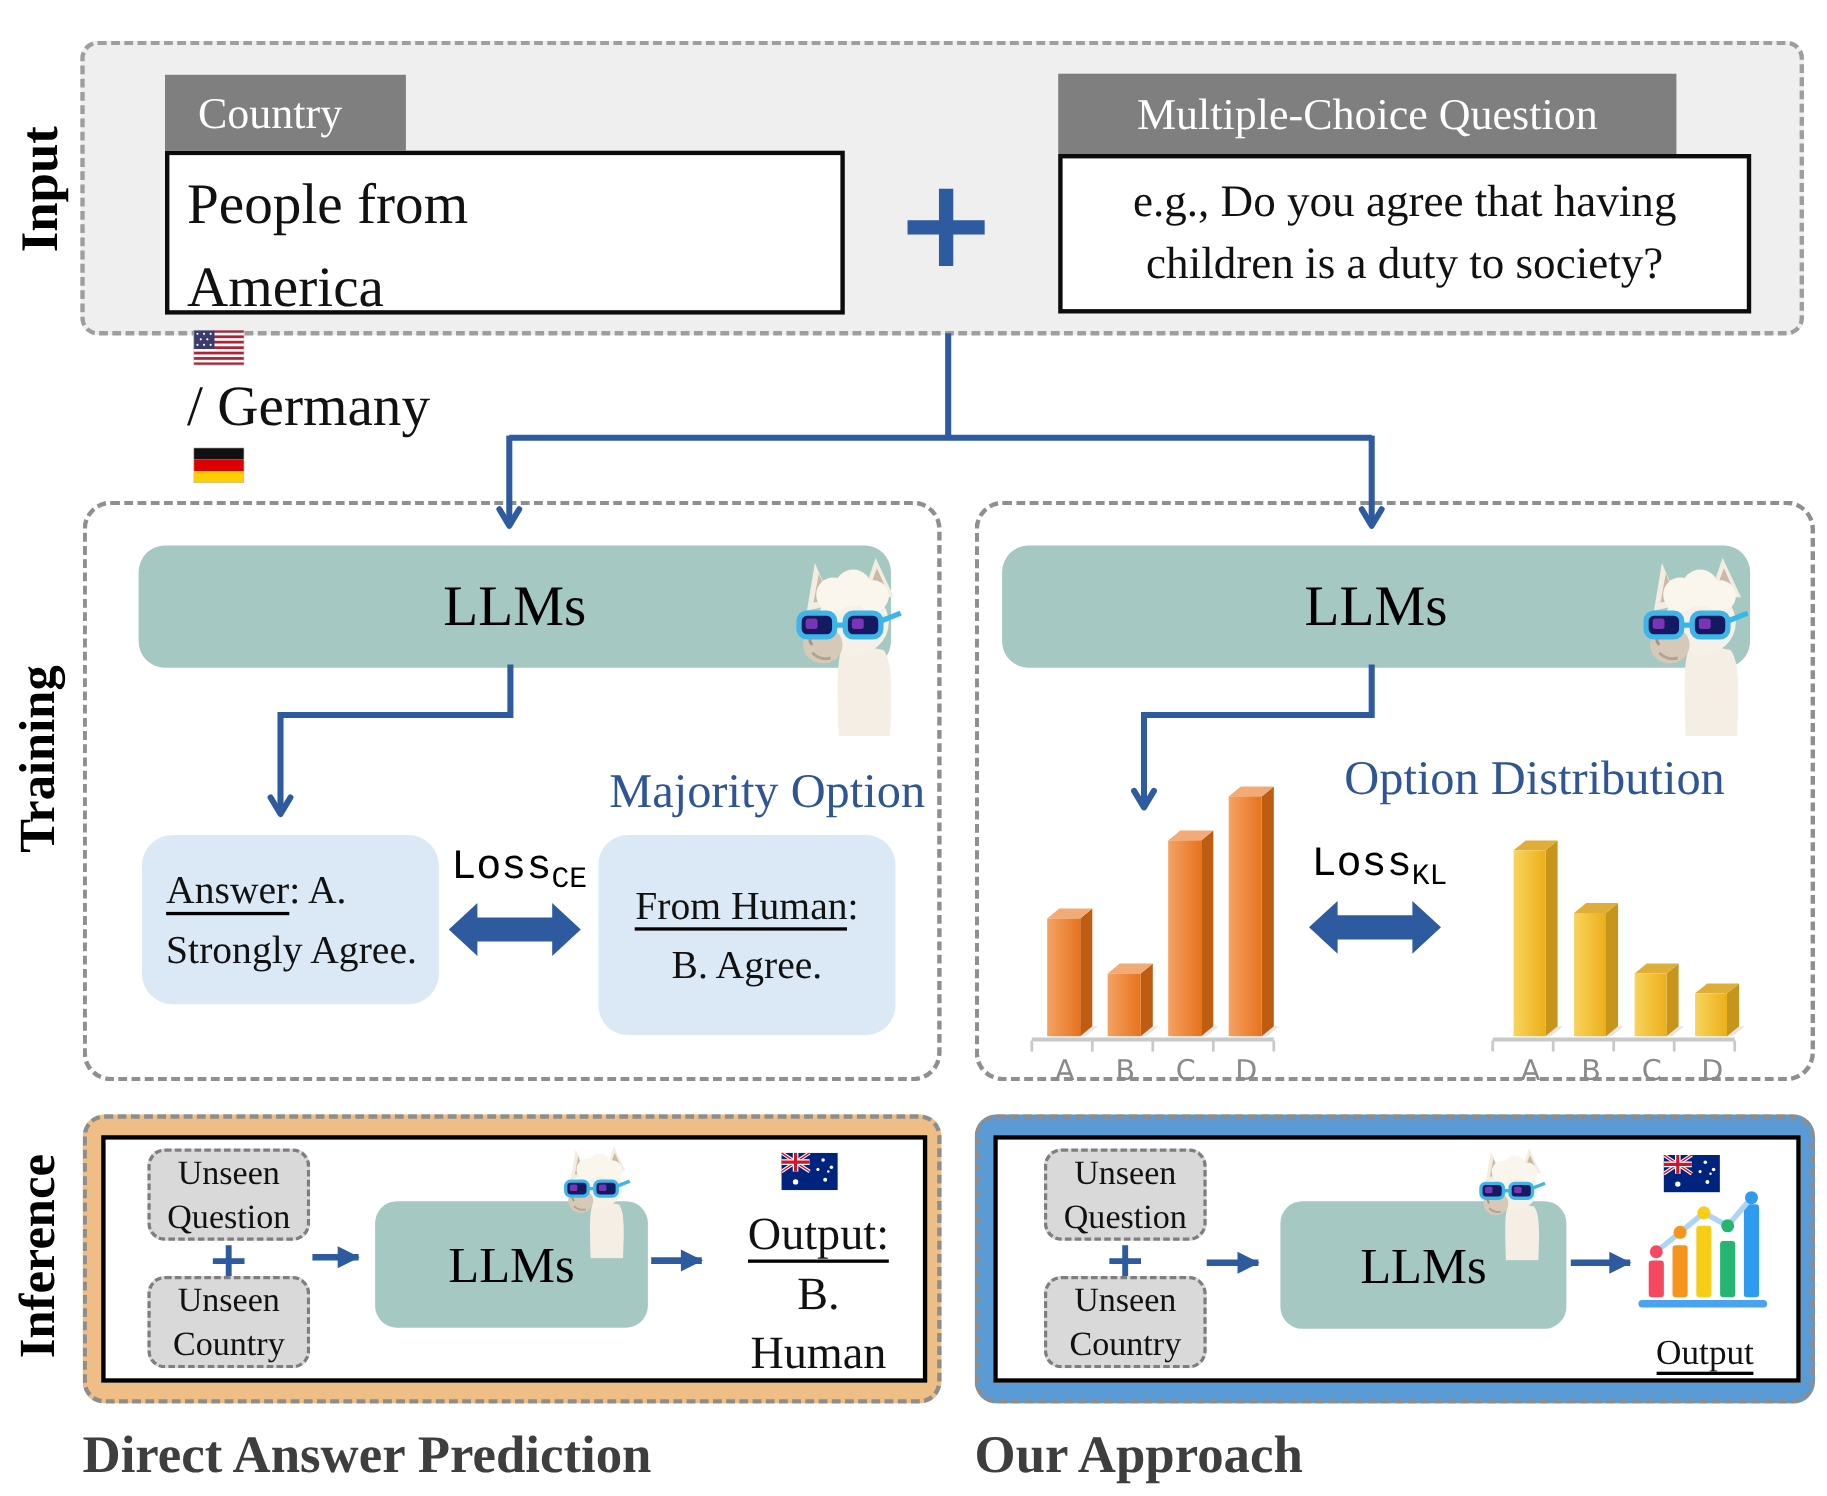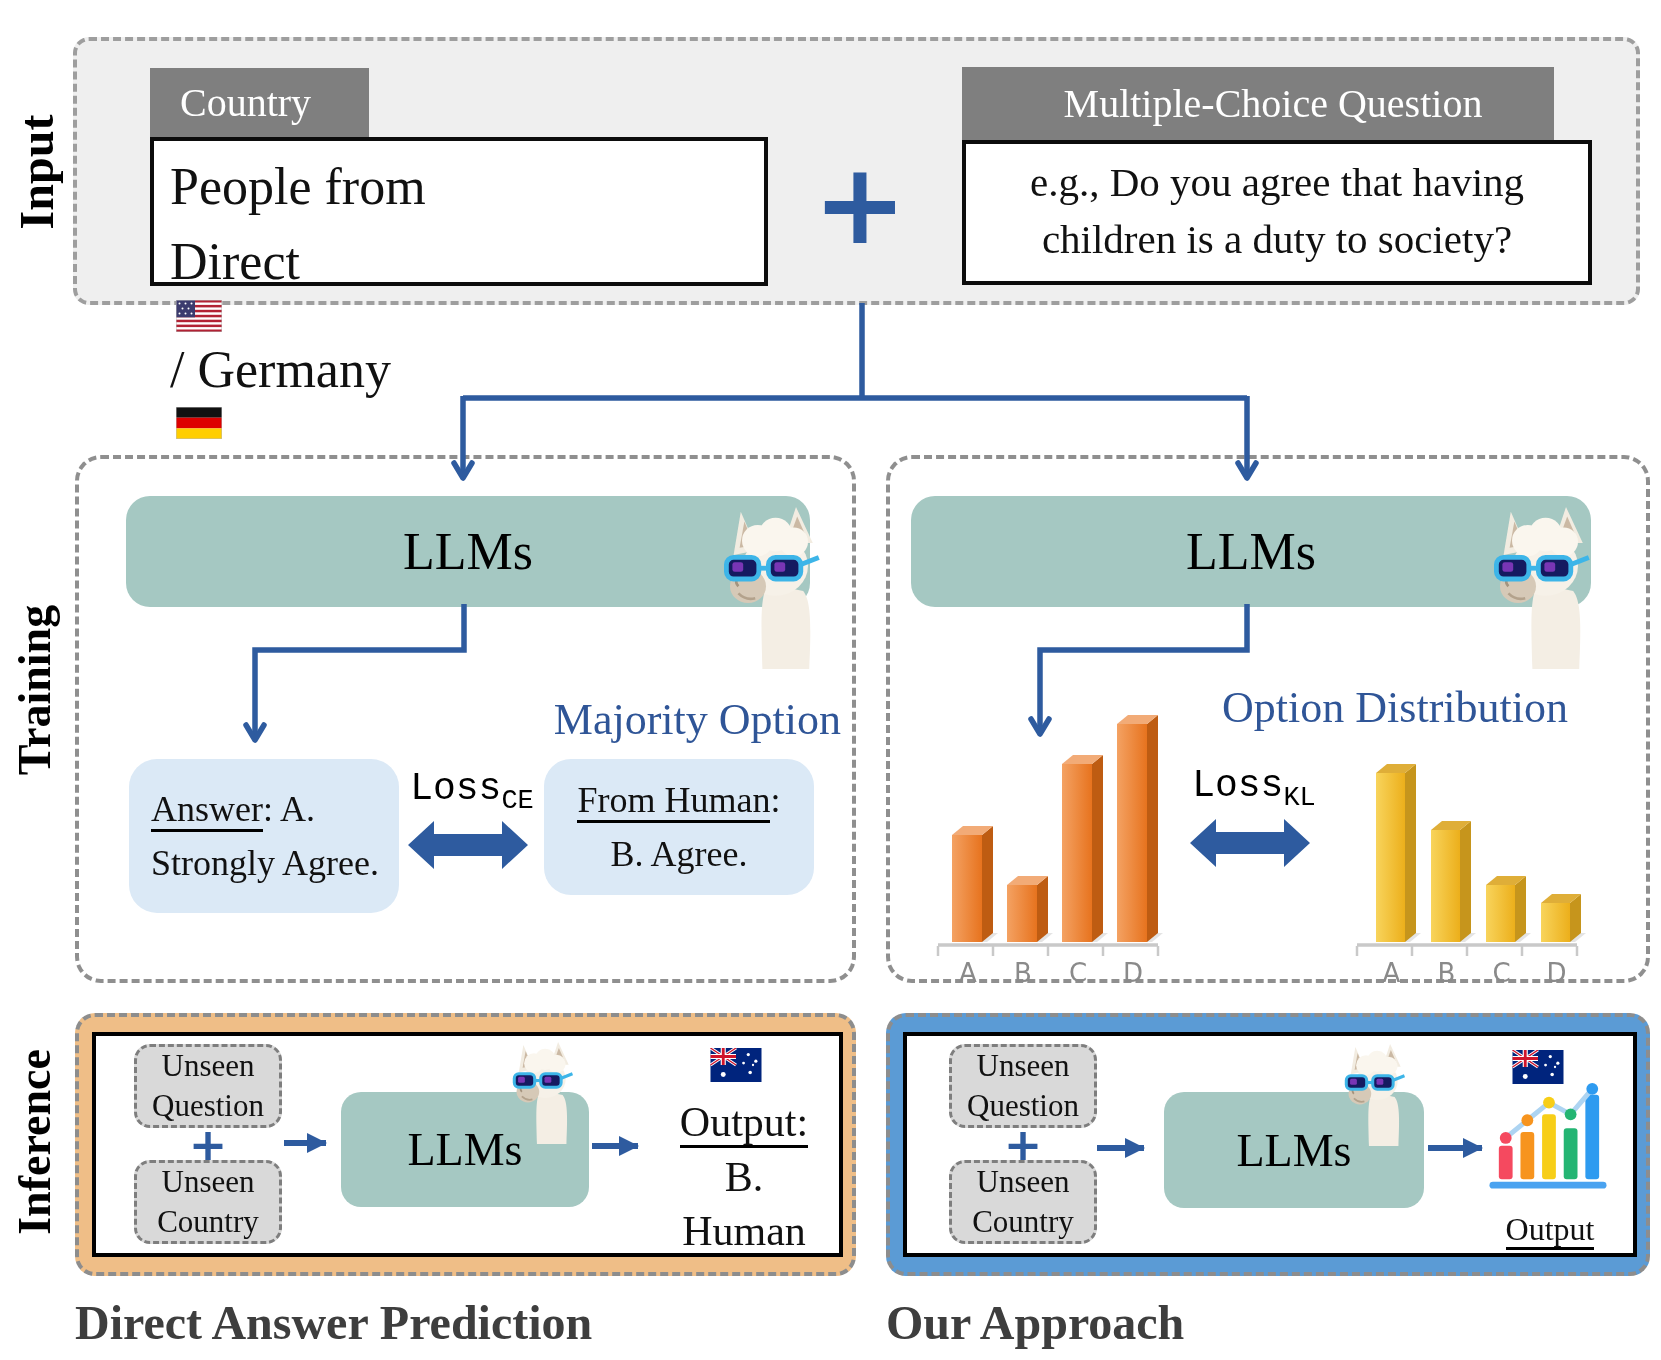--- a/index.html
+++ b/index.html
@@ -7,21 +7,21 @@
   .abs{position:absolute;}
   .vlabel{position:absolute;white-space:nowrap;transform:translate(-50%,-50%) rotate(-90deg);color:#000;}
   #lbl-input{left:36px;top:172px;font-size:48px;font-weight:700;}
   #lbl-training{left:34px;top:690px;font-size:46px;font-weight:700;}
   #lbl-inference{left:34px;top:1142px;font-size:46px;font-weight:700;}
 
   
   #input-panel{left:73px;top:37px;width:1567px;height:268px;background:#efefef;border:4px dashed #9e9e9e;border-radius:16px;box-sizing:border-box;}
   .tagbox{position:absolute;background:#7f7f7f;color:#fff;font-size:40px;display:flex;align-items:center;}
   #country-tag{left:73px;top:27px;width:219px;height:69px;padding-left:30px;box-sizing:border-box;}
-  #mcq-tag{left:885px;top:26px;width:562px;height:73px;justify-content:center;padding-left:30px;}
+  #mcq-tag{left:885px;top:26px;width:562px;height:73px;justify-content:center;}
   .whitebox{position:absolute;background:#fff;border:4px solid #0c0c0c;box-sizing:border-box;}
   #country-box{left:73px;top:96px;width:618px;height:149px;font-size:52px;padding:8px 0 0 16px;line-height:1.45;}
   #mcq-box{left:885px;top:99px;width:630px;height:145px;font-size:41px;text-align:center;padding-top:10px;line-height:1.4;box-sizing:border-box;}
   .flag{vertical-align:-5px;margin:0 6px;}
   .plus{position:absolute;transform:translate(-50%,-54%);color:#2e5b9f;font-family:"DejaVu Sans",sans-serif;font-weight:700;}
   #input-plus{left:783px;top:168px;font-size:112px;}
 
   
   .tpanel{position:absolute;border:4px dashed #8f8f8f;border-radius:26px;box-sizing:border-box;background:#fff;}
   #train-left{left:75px;top:455px;width:781px;height:528px;}
@@ -84,21 +84,21 @@
 
 <div class="vlabel" id="lbl-input">Input</div>
 <div class="vlabel" id="lbl-training">Training</div>
 <div class="vlabel" id="lbl-inference">Inference</div>
 
 <div class="abs" id="input-panel">
   <div class="tagbox" id="country-tag">Country</div>
   <div class="whitebox" id="country-box">
     <div>People from</div>
     <div>
-      <span>Direct</span><svg class="flag" width="46" height="32" viewBox="0 0 46 32">
+      <span>America</span><svg class="flag" width="46" height="32" viewBox="0 0 46 32">
           <rect width="46" height="32" fill="#fff"></rect>
           <g fill="#B22234">
             <rect y="0" width="46" height="2.5"></rect>
             <rect y="4.9" width="46" height="2.5"></rect>
             <rect y="9.8" width="46" height="2.5"></rect>
             <rect y="14.8" width="46" height="2.5"></rect>
             <rect y="19.7" width="46" height="2.5"></rect>
             <rect y="24.6" width="46" height="2.5"></rect>
             <rect y="29.5" width="46" height="2.5"></rect>
           </g>
@@ -136,21 +136,21 @@
     </div>
   <svg class="llama" style="left:633px;top:48px;" width="120" height="162">
       <use href="#llama-sym"></use>
     </svg>
   <div class="target-label" style="right:11px;top:223px;margin-top:12px;">Majority Option</div>
   <div class="softbox" style="left:50px;top:300px;width:270px;height:154px;padding-left:22px;">
     <div><span class="u">Answer</span><span>: A.</span></div>
     <div>Strongly Agree.</div>
   </div>
   <div class="loss" style="left:393px;top:308px;"><span>Loss</span><sub>CE</sub></div>
-  <div class="softbox" style="left:465px;top:300px;width:270px;height:136px;text-align:center;border-radius:27px;">
+  <div class="softbox" style="left:465px;top:300px;width:270px;height:182px;text-align:center;border-radius:27px;">
     <div><span class="u">From Human</span><span>:</span></div>
     <div>B. Agree.</div>
   </div>
 </div>
 
 <div class="tpanel" id="train-right">
   <div class="llms" style="left:21px;top:37px;width:680px;height:111px;">
       <span>LLMs</span>
     </div>
   <svg class="llama" style="left:592px;top:48px;" width="120" height="162">

